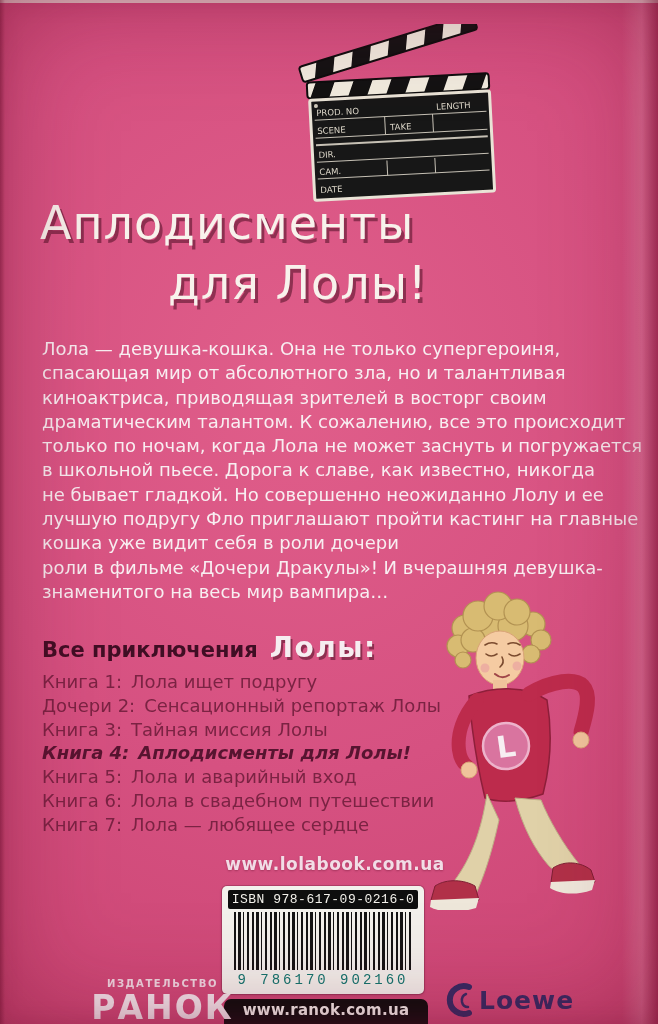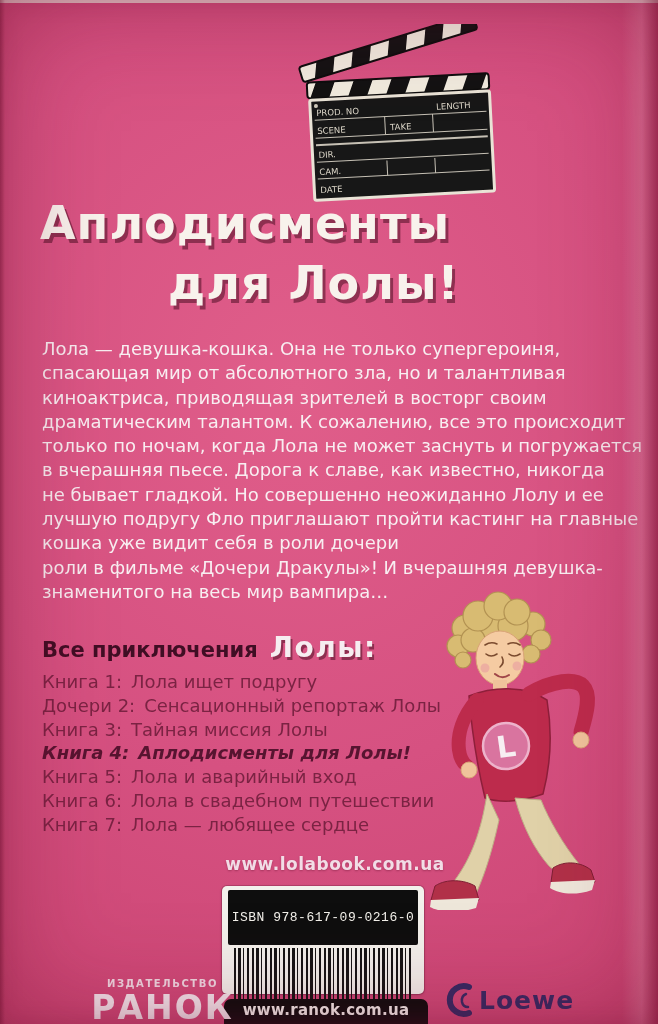--- a/index.html
+++ b/index.html
@@ -10,21 +10,21 @@
   }
   .edge-top{position:absolute;top:0;left:0;right:0;height:3px;background:#f2ece3;opacity:.85;}
   .edge-left{position:absolute;top:0;left:0;bottom:0;width:5px;background:linear-gradient(90deg,rgba(90,10,35,.4),rgba(90,10,35,0));}
   .edge-right{position:absolute;top:0;right:0;bottom:0;width:36px;
     background:linear-gradient(90deg,rgba(255,255,255,0) 0%,rgba(255,210,225,.22) 55%,rgba(120,20,50,.38) 100%);}
   .vignette{position:absolute;inset:0;pointer-events:none;
     box-shadow:inset 0 0 110px rgba(110,15,45,.42), inset 0 0 22px rgba(120,25,55,.25);}
 
   .clapper{position:absolute;left:283px;top:24px;}
 
-  .title-block{position:absolute;left:40px;top:200px;color:#f8f2ec;font-weight:bold;letter-spacing:1px;
+  .title-block{position:absolute;left:40px;top:200px;color:#f8f2ec;font-weight:normal;letter-spacing:1px;
     text-shadow:3px 4px 0 rgba(78,14,36,.55);}
   .title-line1{font-size:46px;line-height:1;}
   .title-line2{font-size:46px;line-height:1;margin-left:128px;margin-top:14px;}
 
   .synopsis{position:absolute;left:42px;top:337px;color:#f8eef1;font-size:18px;line-height:24.3px;}
   .synopsis div{white-space:nowrap;}
 
   .series-heading{position:absolute;left:42px;top:631px;display:flex;align-items:baseline;gap:12px;}
   .series-prefix{font-size:21px;font-weight:bold;color:#400e24;}
   .series-name{font-size:28px;font-weight:bold;color:#f6edf0;letter-spacing:1.5px;
@@ -37,21 +37,21 @@
 
   .girl{position:absolute;left:403px;top:580px;}
 
   .website{position:absolute;left:200px;top:854px;width:270px;text-align:center;
     font-size:17px;font-weight:bold;color:#f2dde6;letter-spacing:.5px;
     text-shadow:0 1px 2px rgba(110,25,55,.45);}
 
   .isbn-label{position:absolute;left:222px;top:886px;width:202px;height:108px;background:#f3f1ec;
     border-radius:5px;box-shadow:0 0 0 1px rgba(60,10,30,.2), 0 1px 3px rgba(60,10,30,.25);}
   .isbn-bar{margin:4px 6px 0;background:#0e0e0e;color:#f2f0ea;border-radius:2px;
-    font-family:"Liberation Mono",monospace;font-size:13px;text-align:center;padding:20px 0;letter-spacing:.5px;}
+    font-family:"Liberation Mono",monospace;font-size:13px;text-align:center;padding:2px 0;letter-spacing:.5px;}
   .barcode{margin:3px 12px 0;height:58px;
     background:repeating-linear-gradient(90deg,#141414 0 2px,transparent 2px 4px,#141414 4px 7px,transparent 7px 9px,#141414 9px 10px,transparent 10px 13px,#141414 13px 15px,transparent 15px 18px);}
   .barcode-digits{text-align:center;font-family:"Liberation Mono",monospace;font-size:14px;color:#0f766e;
     letter-spacing:3px;margin-top:2px;}
 
   .ranok-bar{position:absolute;left:224px;top:999px;width:204px;height:36px;background:#0c0c0c;border-radius:7px;
     color:#f5f2ee;font-weight:bold;font-size:15px;text-align:center;line-height:22px;letter-spacing:.3px;}
 
   .publisher{position:absolute;left:85px;top:978px;width:155px;text-align:center;color:#f3e6ec;}
   .publisher-tagline{font-size:10px;font-weight:bold;letter-spacing:1.6px;opacity:.92;}
@@ -106,21 +106,21 @@
     <div class="title-line1">Аплодисменты</div>
     <div class="title-line2">для Лолы!</div>
   </div>
 
   <div class="synopsis">
     <div>Лола — девушка-кошка. Она не только супергероиня,</div>
     <div>спасающая мир от абсолютного зла, но и талантливая</div>
     <div>киноактриса, приводящая зрителей в восторг своим</div>
     <div>драматическим талантом. К сожалению, все это происходит</div>
     <div>только по ночам, когда Лола не может заснуть и погружается</div>
-    <div>в вчерашняя пьесе. Дорога к славе, как известно, никогда</div>
+    <div>в школьной пьесе. Дорога к славе, как известно, никогда</div>
     <div>не бывает гладкой. Но совершенно неожиданно Лолу и ее</div>
     <div>лучшую подругу Фло приглашают пройти кастинг на главные</div>
     <div>кошка уже видит себя в роли дочери</div>
     <div>роли в фильме «Дочери Дракулы»! И вчерашняя девушка-</div>
     <div>знаменитого на весь мир вампира…</div>
   </div>
 
   <div class="series-heading">
     <span class="series-prefix">Все приключения</span>
     <span class="series-name">Лолы:</span>

